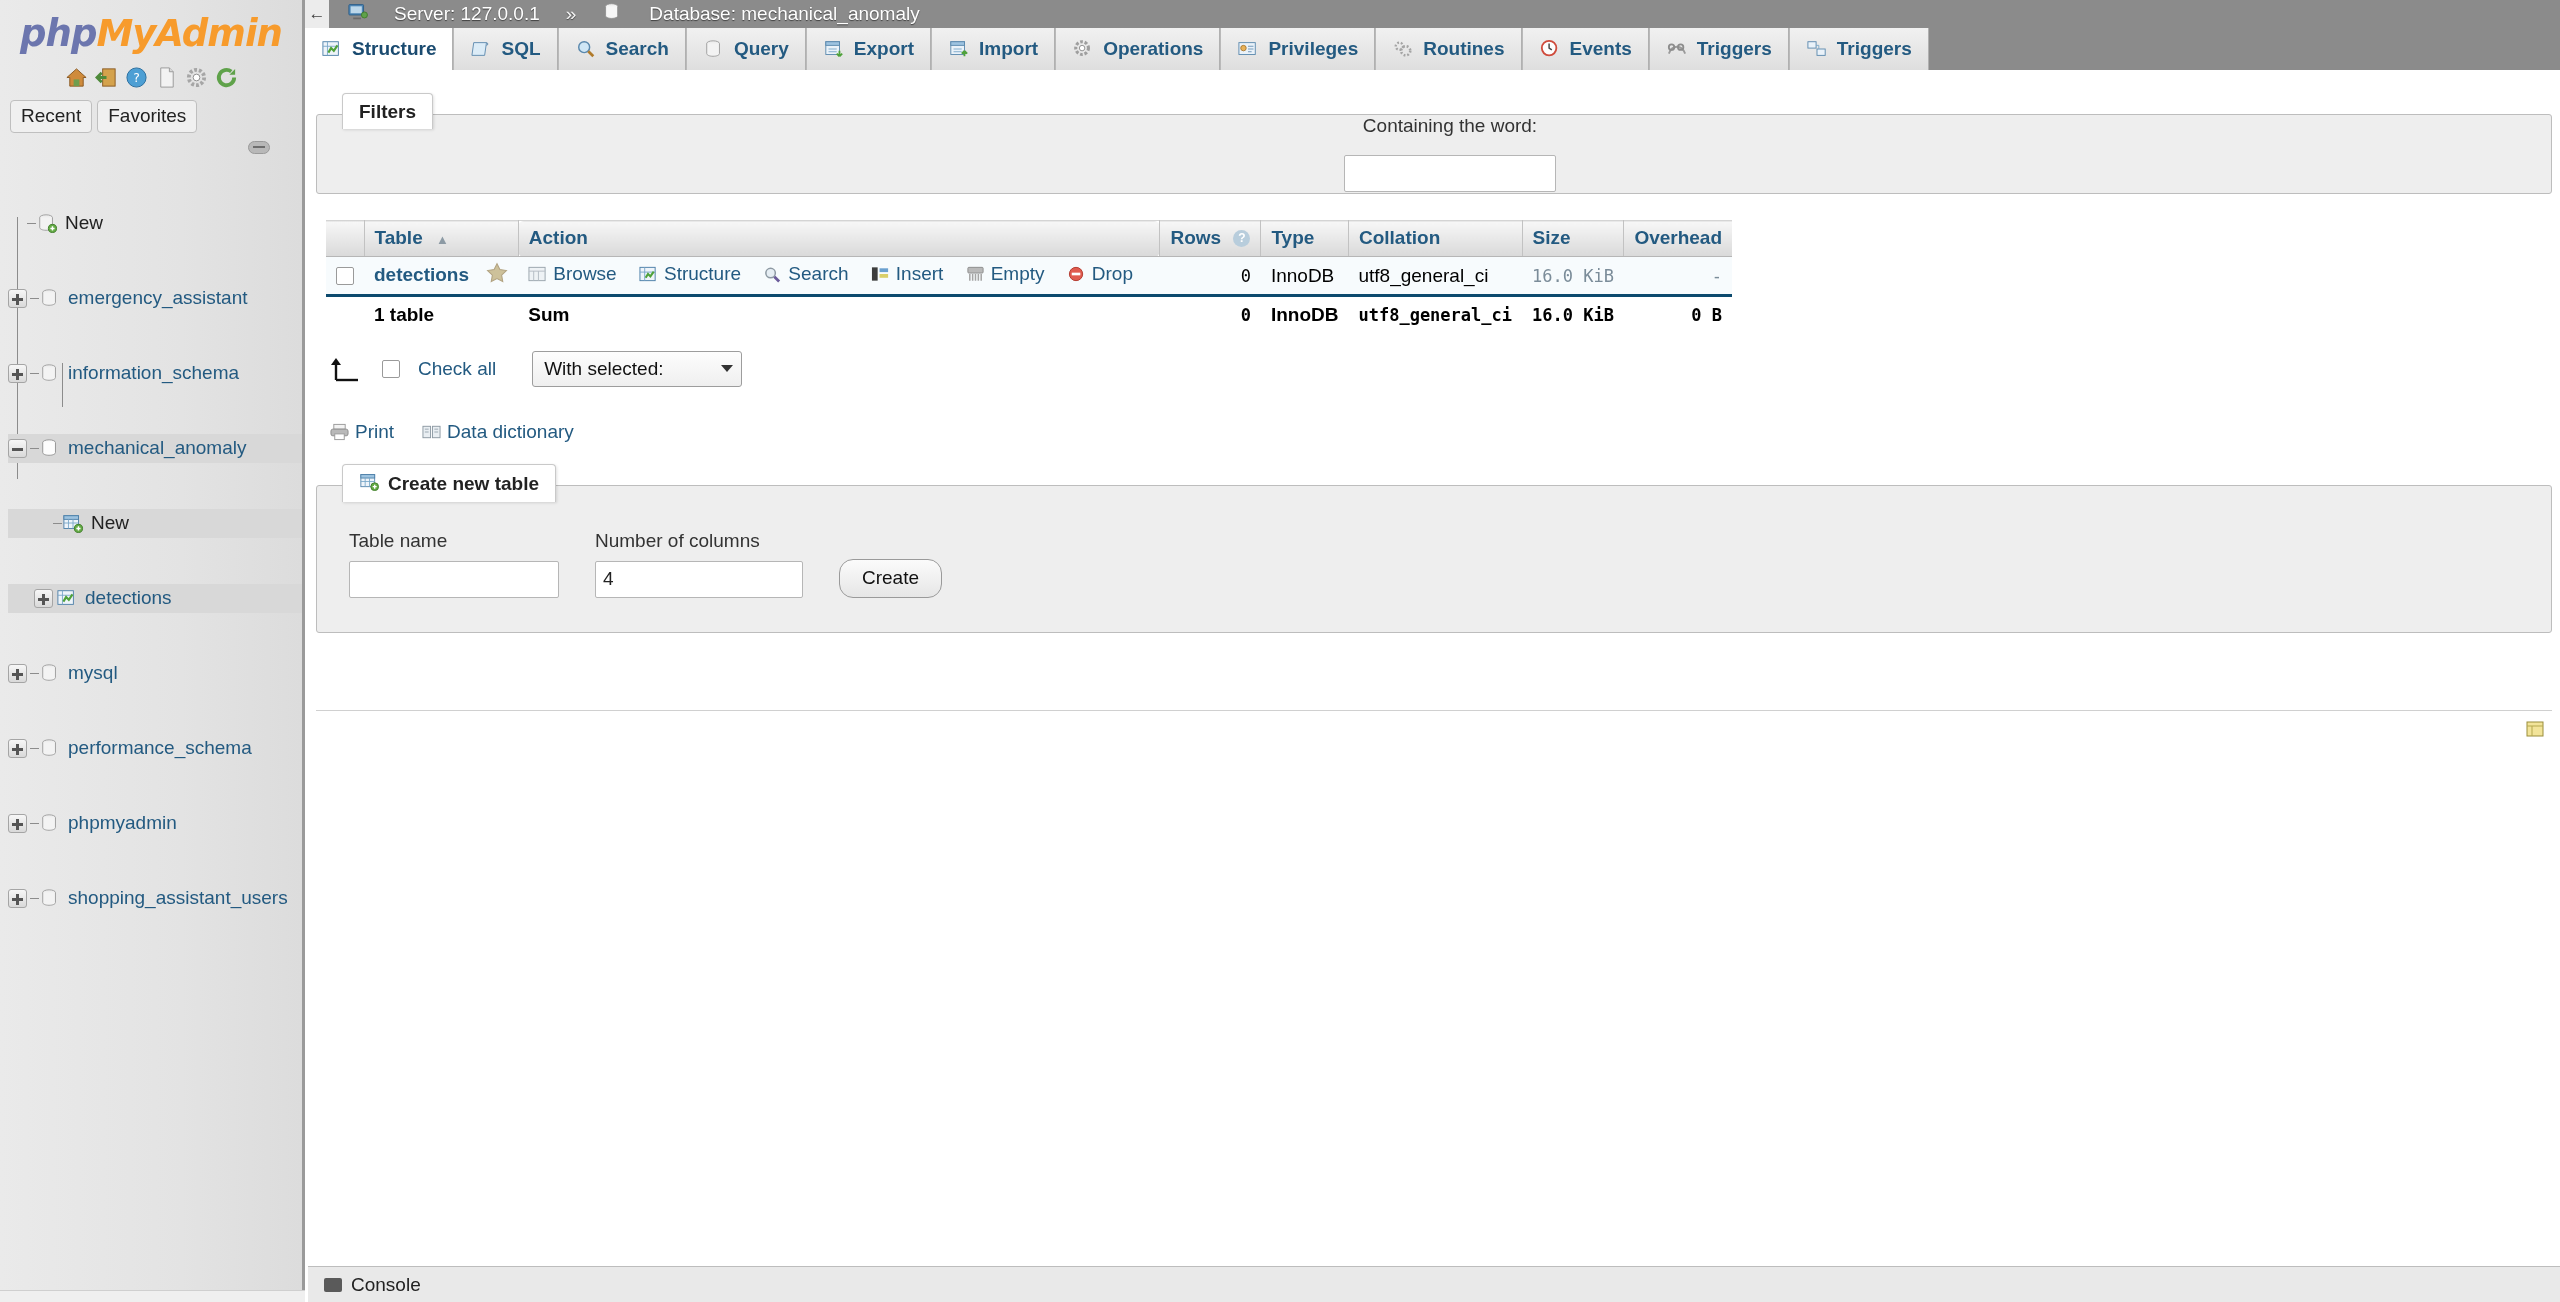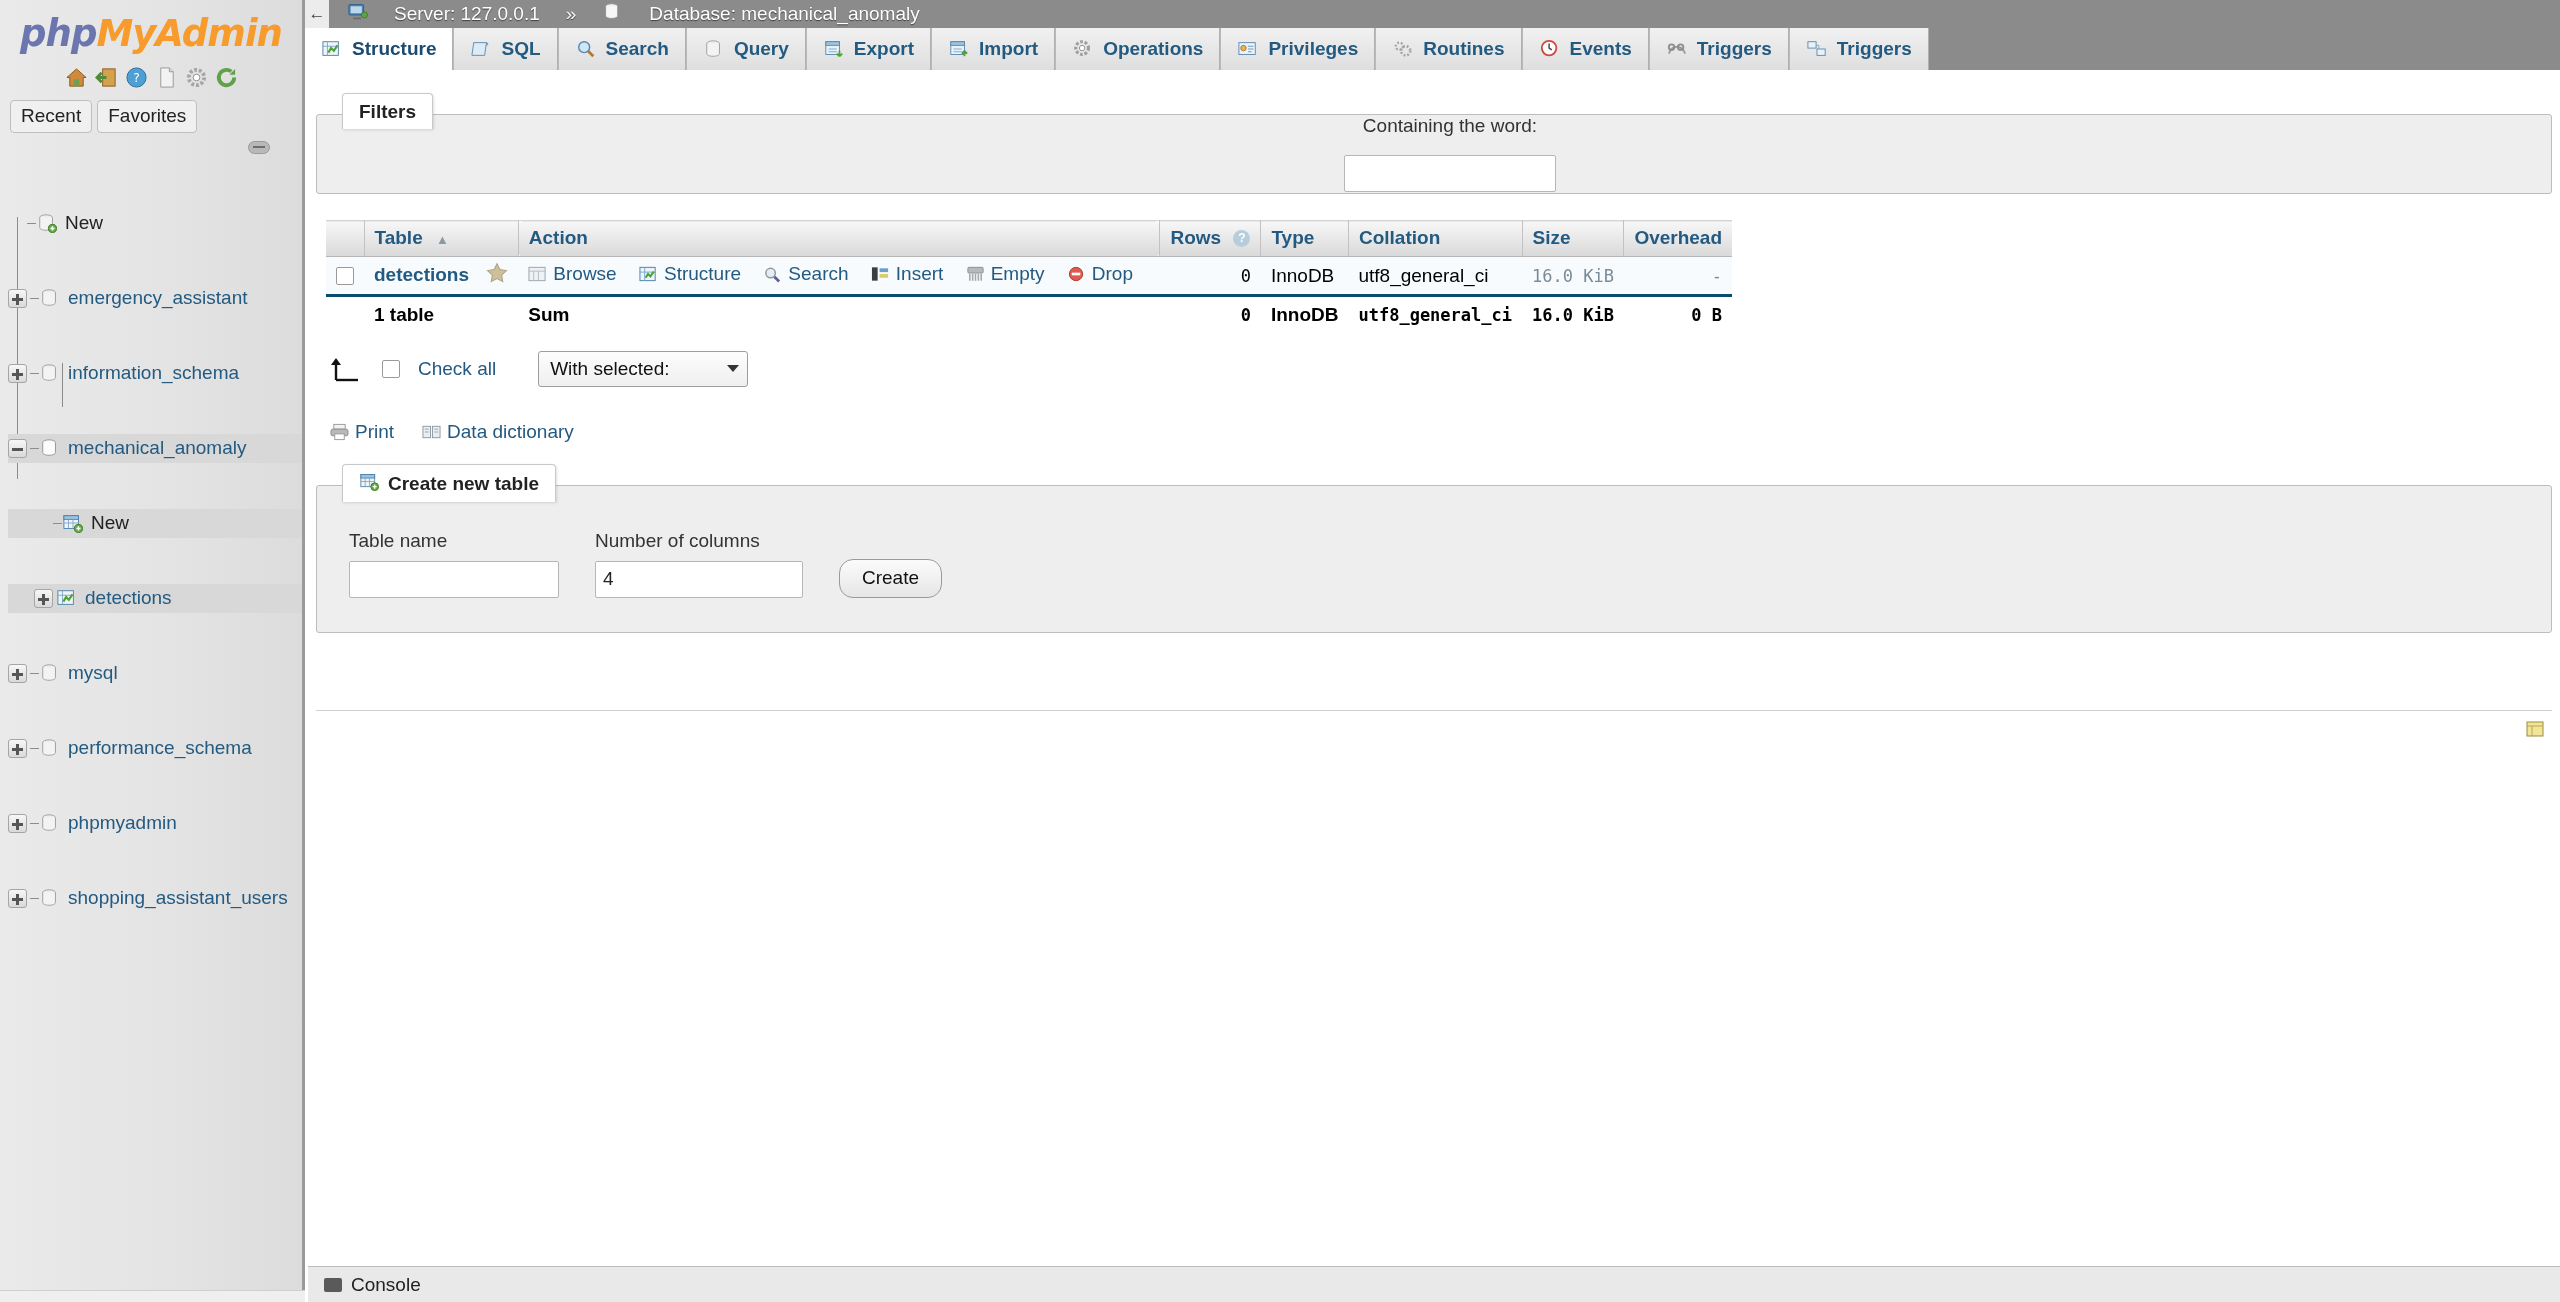--- a/index.html
+++ b/index.html
@@ -773,21 +773,21 @@
     <div id="withrow">
       <span id="arrowup">
         <svg viewBox="0 0 34 26" width="34" height="26">
             <path d="M6 24h22" stroke="#111" stroke-width="2.4" fill="none"></path>
             <path d="M6 24V7" stroke="#111" stroke-width="2.4" fill="none"></path>
             <path d="M6 2l5 7H1z" fill="#111"></path>
           </svg>
       </span>
       <span class="cb"></span>
       <span class="lnk">Check all</span>
-      <span class="sel" style="margin-left:24px;">
+      <span class="sel" style="margin-left:18px;">
         <span>With selected:</span>
         <span class="caret"></span>
       </span>
     </div>
 
     <div id="printrow">
       <span class="act">
         <span class="aico">
           <svg viewBox="0 0 20 18" width="19" height="18">
               <rect x="4" y="1" width="12" height="5" fill="#f3f3f3" stroke="#9a9a9a"></rect>

